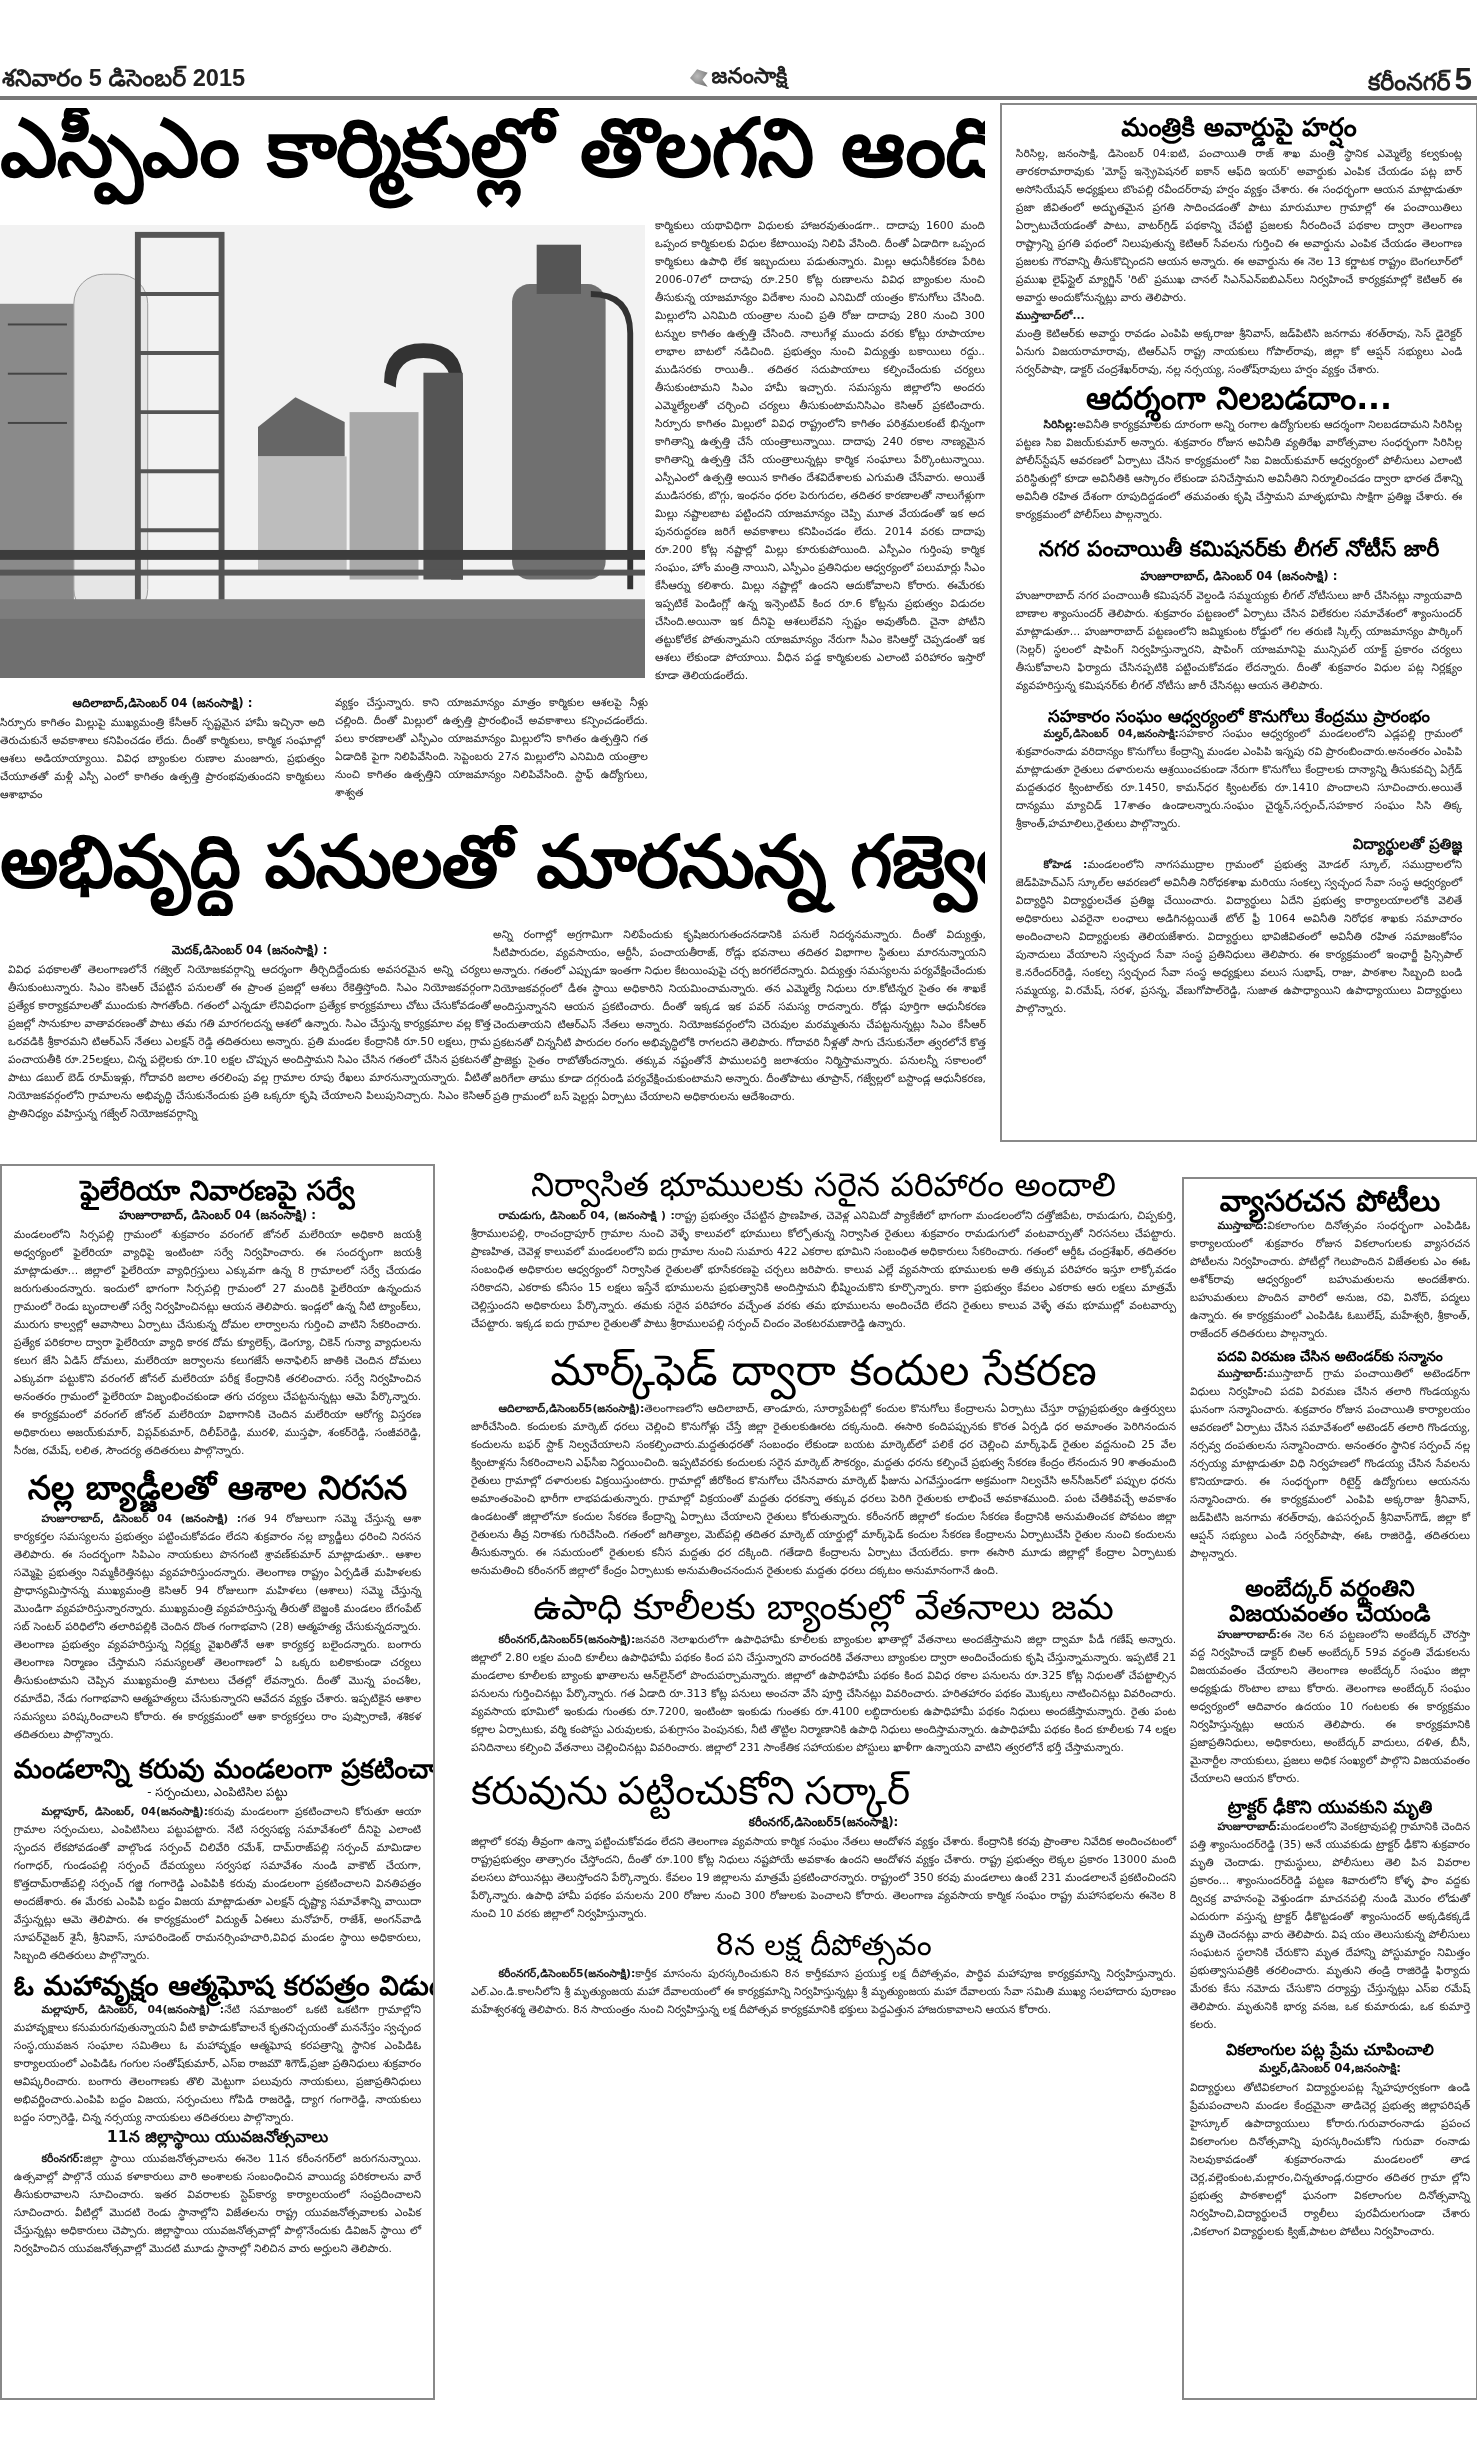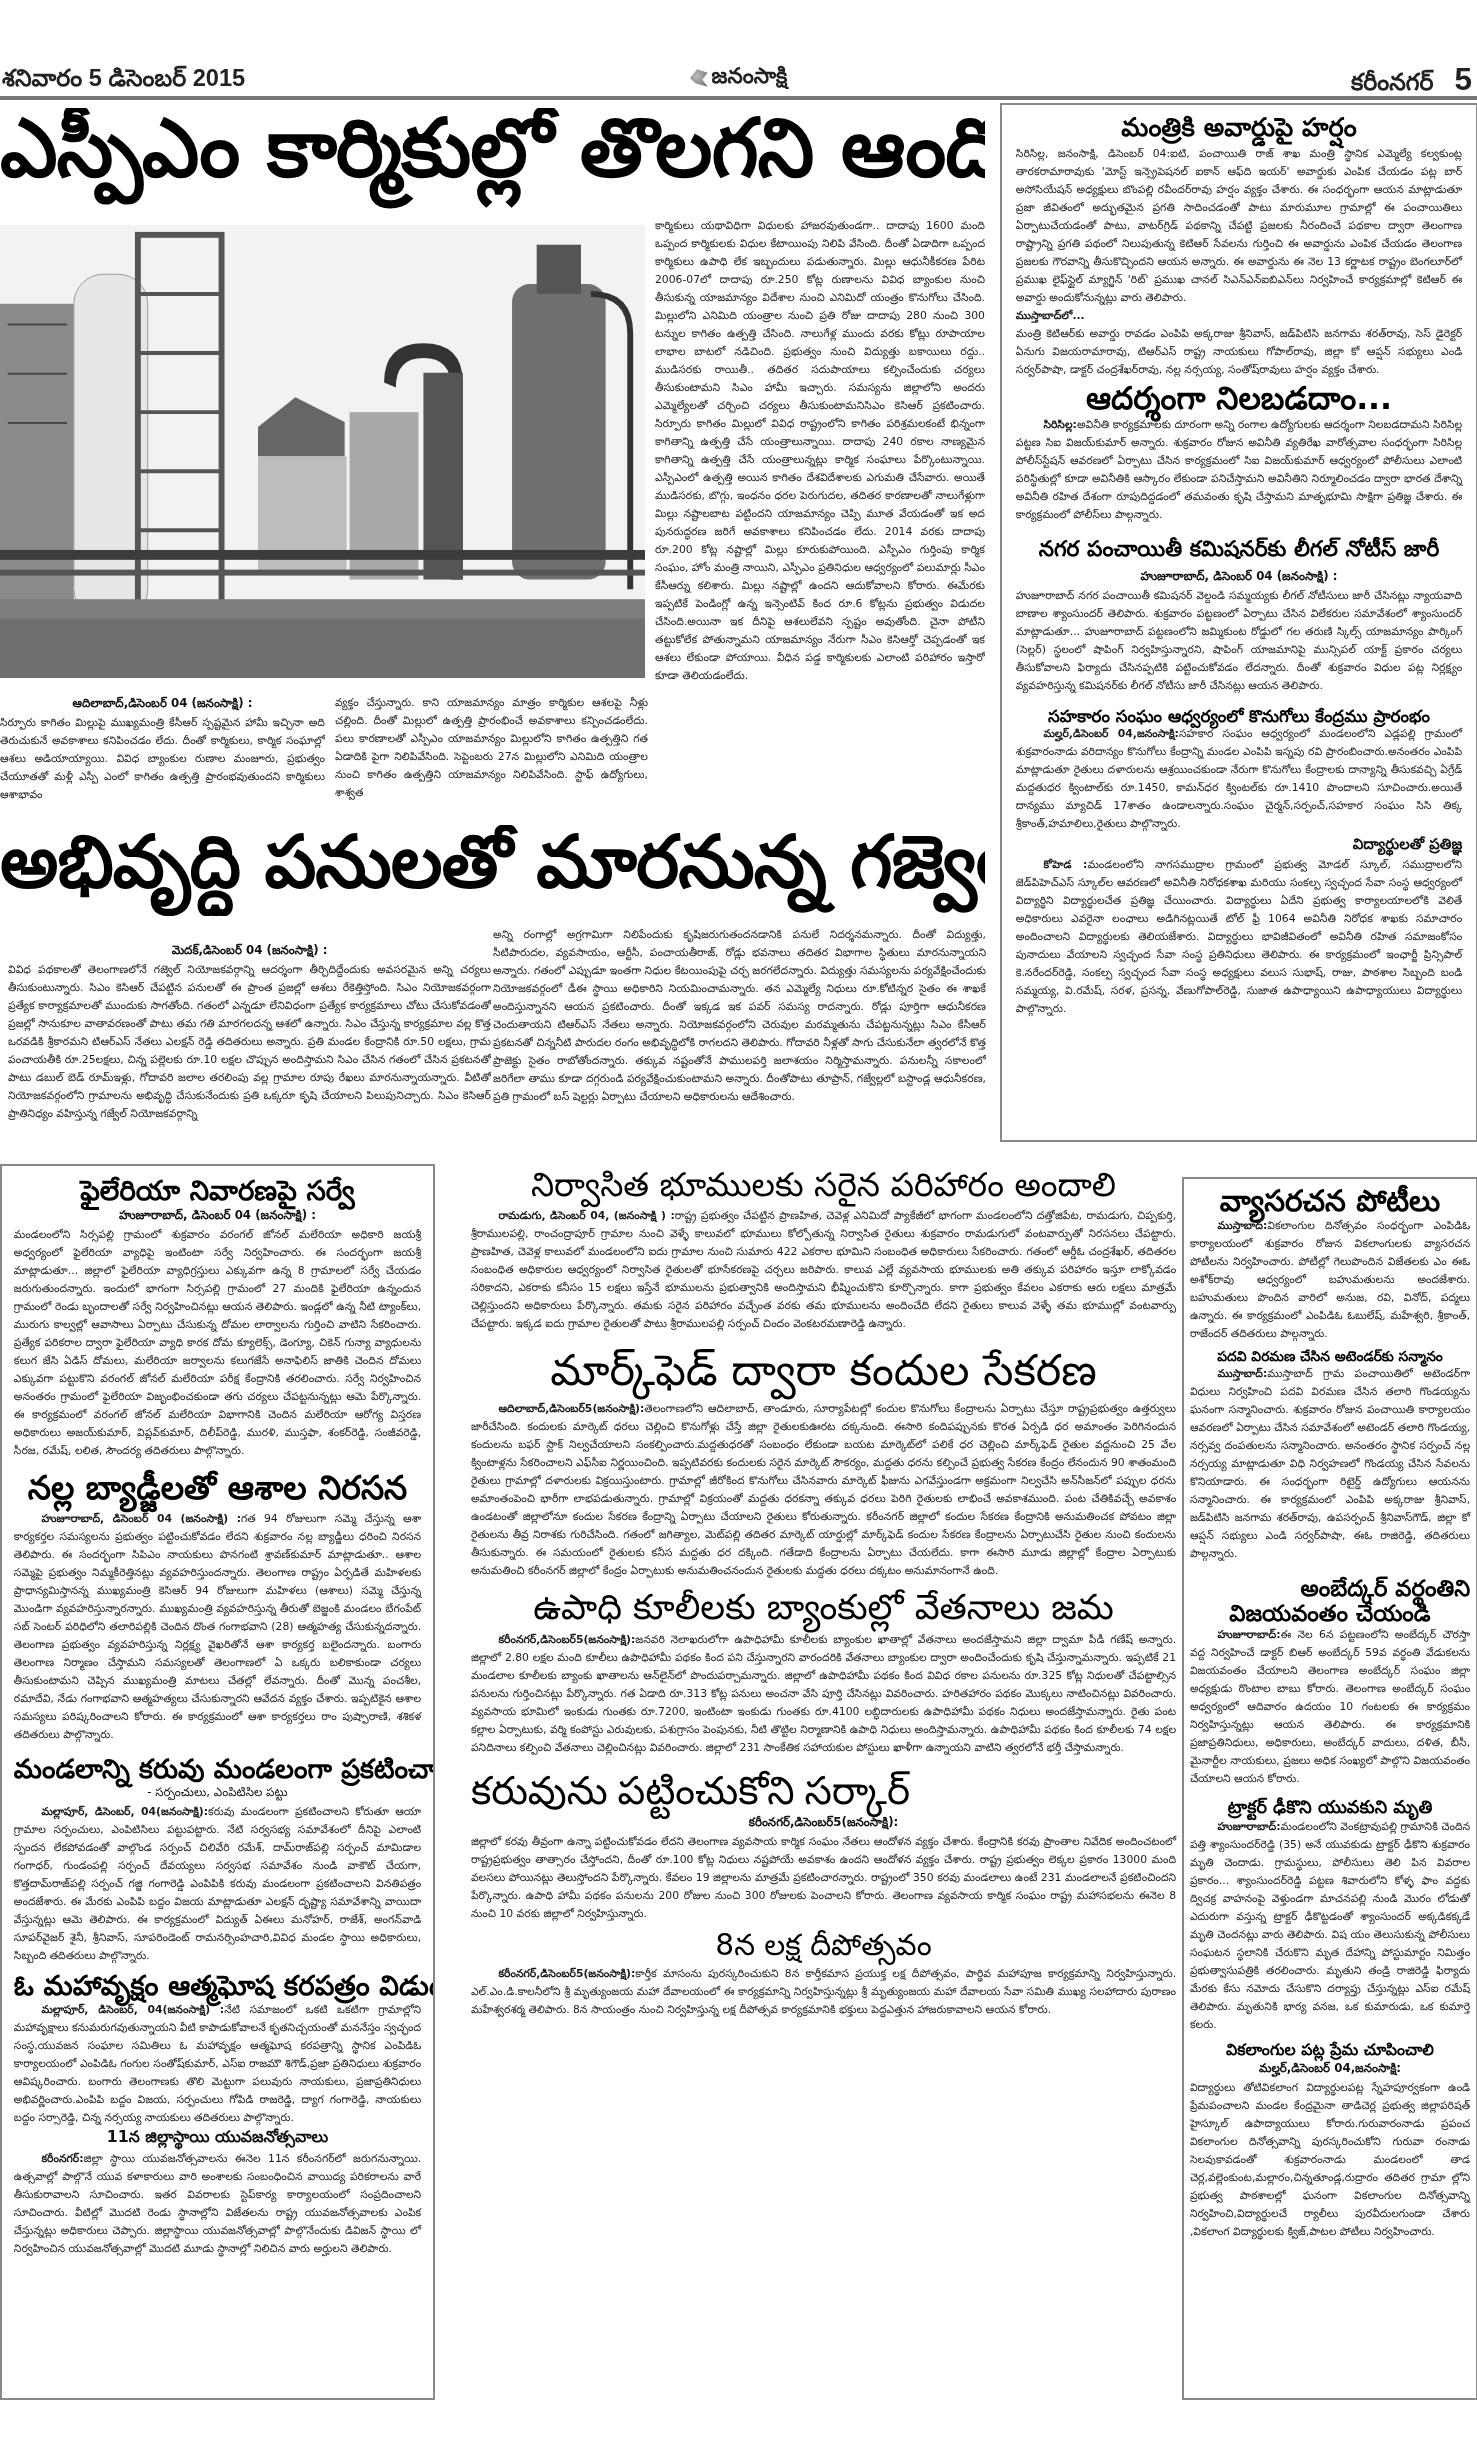--- a/index.html
+++ b/index.html
@@ -23,21 +23,21 @@
   .sub-h { font-weight: bold; text-align: center; white-space: nowrap; }
 </style>
 </head>
 <body>
 
 <div class="abs hdr-text" style="left:2px; top:65px;">శనివారం 5 డిసెంబర్ 2015</div>
 <div class="abs logo hdr-text" style="left:690px; top:63px;">
   <span class="logo-mark"></span>
   <span>జనంసాక్షి</span>
 </div>
-<div class="abs hdr-text" style="right:5.9px; top:61px; display:flex; align-items:baseline; gap:21px;">
+<div class="abs hdr-text" style="right:5.9px; top:61px; display:flex; align-items:baseline; gap:4px;">
   <span>కరీంనగర్</span>
   <span style="font-size:31.5px;">5</span>
 </div>
 <div class="abs hdr-rule"></div>
 
 <div class="abs h-giant" style="left:0; top:108px; width:985px; font-size:81px; height:108px; overflow:hidden;">ఎస్పీఎం కార్మికుల్లో తొలగని ఆందోళన</div>
 
 <div class="abs photo" style="left:0; top:225px; width:645px; height:453px;">
   <svg width="645" height="453" viewBox="0 0 655 460">
     <rect x="0" y="0" width="655" height="460" fill="#f2f2f2"></rect>
@@ -163,21 +163,21 @@
   <div class="h-big" style="font-size:29.6px;">వ్యాసరచన పోటీలు</div>
   <div class="body-text sm indent">
     <span class="dateline">ముస్తాబాద్:</span><span>వికలాంగుల దినోత్సవం సంధర్భంగా ఎంపిడిఓ కార్యాలయంలో శుక్రవారం రోజున వికలాంగులకు వ్యాసరచన పోటీలను నిర్వహించారు. పోటీల్లో గెలుపొందిన విజేతలకు ఎం ఈఓ అశోక్‌రావు ఆధ్వర్యంలో బహుమతులను అందజేశారు. బహుమతులు పొందిన వారిలో అనుజ, రవి, వినోద్, పద్మలు ఉన్నారు. ఈ కార్యక్రమంలో ఎంపిడిఓ ఓబులేష్, మహేశ్వరి, శ్రీకాంత్, రాజేందర్ తదితరులు పాల్గన్నారు.</span>
   </div>
 
   <div class="h-big" style="font-size:13.8px; margin-top:5.9px;">పదవి విరమణ చేసిన అటెండర్‌కు సన్మానం</div>
   <div class="body-text sm indent">
     <span class="dateline">ముస్తాబాద్:</span><span>ముస్తాబాద్ గ్రామ పంచాయితిలో అటెండర్‌గా విధులు నిర్వహించి పదవి విరమణ చేసిన తలారి గొండయ్యను ఘనంగా సన్మానించారు. శుక్రవారం రోజున పంచాయితి కార్యాలయం ఆవరణలో ఏర్పాటు చేసిన సమావేశంలో అటెండర్ తలారి గొండయ్య, నర్సవ్వ దంపతులను సన్మానించారు. అనంతరం స్థానిక సర్పంచ్ నల్ల నర్సయ్య మాట్లాడుతూ విధి నిర్వహణలో గొండయ్య చేసిన సేవలను కొనియాడారు. ఈ సంధర్భంగా రిటైర్డ్ ఉద్యోగులు ఆయనను సన్మానించారు. ఈ కార్యక్రమంలో ఎంపిపి అక్కరాజు శ్రీనివాస్, జడ్‌పిటిసి జనగామ శరత్‌రావు, ఉపసర్పంచ్ శ్రీనివాస్‌గౌడ్, జిల్లా కో ఆప్షన్ సభ్యులు ఎండి సర్వర్‌పాషా, ఈఓ రాజిరెడ్డి, తదితరులు పాల్గన్నారు.</span>
   </div>
 
-  <div class="h-big" style="font-size:22.7px; margin-top:13.8px;text-align:right;">అంబేద్కర్ వర్థంతిని</div>
+  <div class="h-big" style="font-size:22.7px; margin-top:13.8px;">అంబేద్కర్ వర్థంతిని</div>
   <div class="h-big" style="font-size:22.7px;">విజయవంతం చేయండి</div>
   <div class="body-text sm indent">
     <span class="dateline">హుజూరాబాద్:</span><span>ఈ నెల 6న పట్టణంలోని అంబేద్కర్ చౌరస్తా వద్ద నిర్వహించే డాక్టర్ బిఆర్ అంబేద్కర్ 59వ వర్థంతి వేడుకలను విజయవంతం చేయాలని తెలంగాణ అంబేద్కర్ సంఘం జిల్లా అధ్యక్షుడు రొంటాల బాబు కోరారు. తెలంగాణ అంబేద్కర్ సంఘం అధ్వర్యంలో ఆదివారం ఉదయం 10 గంటలకు ఈ కార్యక్రమం నిర్వహిస్తున్నట్లు ఆయన తెలిపారు. ఈ కార్యక్రమానికి ప్రజాప్రతినిధులు, అధికారులు, అంబేద్కర్ వాదులు, దళిత, బీసీ, మైనార్టీల నాయకులు, ప్రజలు అధిక సంఖ్యలో పాల్గొని విజయవంతం చేయాలని ఆయన కోరారు.</span>
   </div>
 
   <div class="h-big" style="font-size:17.7px; margin-top:9.9px;">ట్రాక్టర్ ఢీకొని యువకుని మృతి</div>
   <div class="body-text sm indent">
     <span class="dateline">హుజూరాబాద్:</span><span>మండలంలోని వెంకట్రావుపల్లి గ్రామానికి చెందిన పత్తి శ్యాంసుందర్‌రెడ్డి (35) అనే యువకుడు ట్రాక్టర్ ఢీకొని శుక్రవారం మృతి చెందాడు. గ్రామస్థులు, పోలీసులు తెలి పిన వివరాల ప్రకారం... శ్యాంసుందర్‌రెడ్డి పట్టణ శివారులోని కోళ్ళ ఫాం వద్దకు ద్విచక్ర వాహనంపై వెళ్తుండగా మాచనపల్లి నుండి మొరం లోడుతో ఎదురుగా వస్తున్న ట్రాక్టర్ ఢీకొట్టడంతో శ్యాంసుందర్ అక్కడికక్కడే మృతి చెందనట్లు వారు తెలిపారు. విష యం తెలుసుకున్న పోలీసులు సంఘటన స్థలానికి చేరుకొని మృత దేహాన్ని పోస్టుమార్టం నిమిత్తం ప్రభుత్వాసుపత్రికి తరలించారు. మృతుని తండ్రి రాజిరెడ్డి ఫిర్యాదు మేరకు కేసు నమోదు చేసుకొని దర్యాప్తు చేస్తున్నట్లు ఎస్ఐ రమేష్ తెలిపారు. మృతునికి భార్య వనజ, ఒక కుమారుడు, ఒక కుమార్తె కలరు.</span>
   </div>
 

